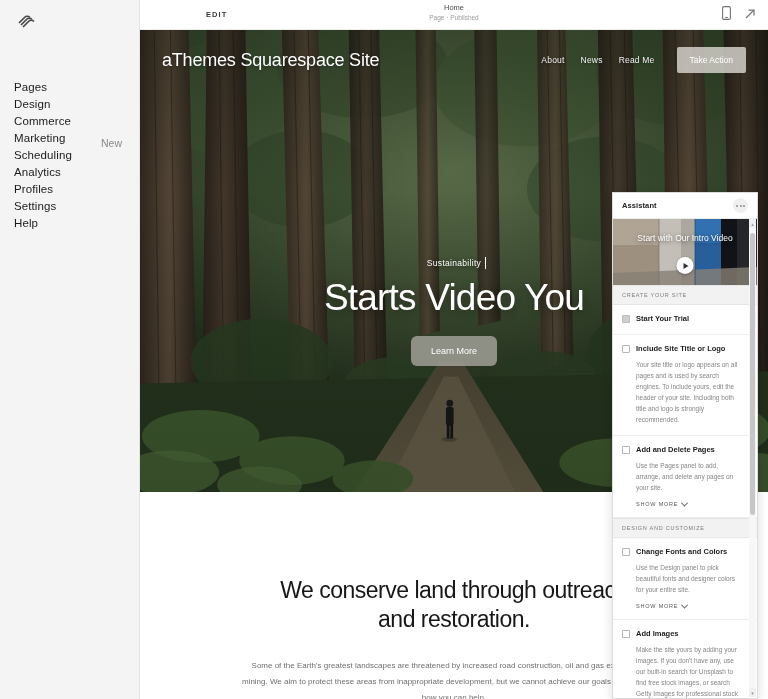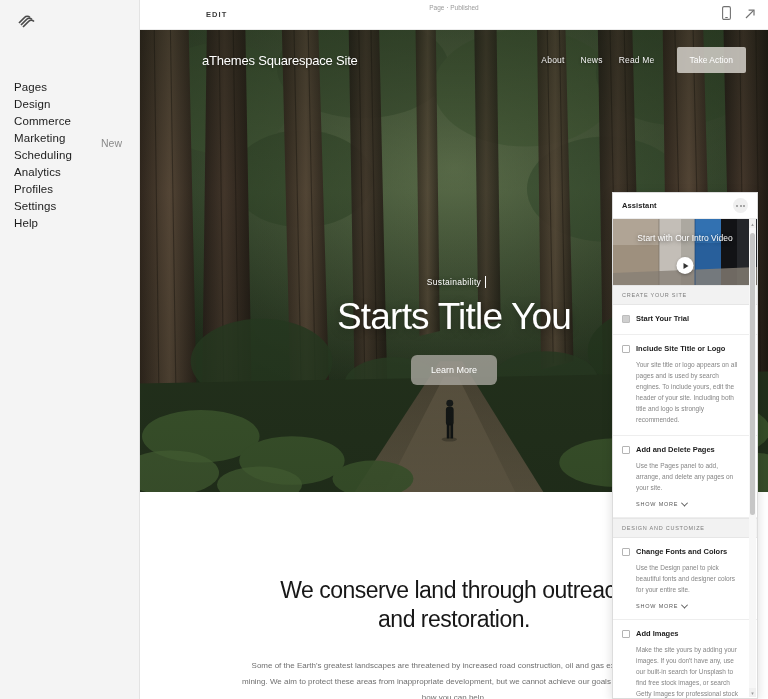--- a/index.html
+++ b/index.html
@@ -65,39 +65,38 @@
   .hero-dim {
     position: absolute; inset: 0;
     background: linear-gradient(180deg, rgba(12,20,10,.40) 0%, rgba(12,20,10,.18) 35%, rgba(10,16,8,.34) 100%);
   }
 
   .site-header {
     position: absolute; top: 0; left: 0; right: 0; height: 60px;
     display: flex; align-items: center; padding: 0 22px; z-index: 4;
   }
   .site-title {
-    color: #fff; font-size: 13px; letter-spacing: -0.2px;
+    color: #fff; font-size: 18px; letter-spacing: -0.2px;
     text-shadow: 0 1px 3px rgba(0,0,0,.35);
     cursor: pointer;
-    margin-left: 40px;
   }
   .site-nav { margin-left: auto; display: flex; align-items: center; gap: 16px; }
   .site-nav-link {
     color: #f2f2f2; font-size: 8.5px; letter-spacing: .2px;
     text-shadow: 0 1px 3px rgba(0,0,0,.45); cursor: pointer; white-space: nowrap;
   }
   .site-nav-btn {
     background: rgba(206,203,196,.88); color: #ffffff;
     font-size: 8.5px; padding: 8px 13px; border-radius: 2px;
     margin-left: 6px; cursor: pointer; white-space: nowrap;
   }
 
   .hero-center {
     position: absolute; left: 0; right: 0; top: 222px;
-    text-align: center; z-index: 3; margin-top: 19px;
+    text-align: center; z-index: 3;
   }
   .hero-eyebrow {
     color: #ffffff; font-size: 8.5px; letter-spacing: .3px;
     text-shadow: 0 1px 4px rgba(0,0,0,.5);
     display: inline-block; position: relative;
   }
   .hero-eyebrow::after {
     content: ""; position: absolute; right: -5px; top: -1px;
     width: 1px; height: 12px; background: #fff;
   }
@@ -270,20 +269,21 @@
         <span class="nav-badge"></span>
       </div>
     </div>
   </div>
 
   <div class="editor">
 
     <div class="topbar">
       <div class="topbar-edit">EDIT</div>
       <div class="topbar-center">
+        <div class="topbar-page">Home</div>
         <div class="topbar-status">Page · Published</div>
       </div>
       <div class="topbar-icons">
         <span class="ticon">
           <svg width="9" height="14" viewBox="0 0 9 14">
             <rect x="0.6" y="0.6" width="7.8" height="12.8" rx="1.4" fill="none" stroke="#4a4a4a" stroke-width="1.1"></rect>
             <rect x="3.1" y="11" width="2.8" height="0.9" rx="0.4" fill="#4a4a4a"></rect>
           </svg>
         </span>
         <span class="ticon">
@@ -411,21 +411,21 @@
           <div class="site-nav">
             <span class="site-nav-link">About</span>
             <span class="site-nav-link">News</span>
             <span class="site-nav-link">Read Me</span>
             <span class="site-nav-btn">Take Action</span>
           </div>
         </div>
 
         <div class="hero-center">
           <div class="hero-eyebrow">Sustainability</div>
-          <div class="hero-title">Starts Title You</div>
+          <div class="hero-title">Starts Video You</div>
           <div class="hero-btn">Learn More</div>
         </div>
       </div>
 
       <div class="site-body">
         <div class="body-head">We conserve land through outreach and restoration.</div>
         <div class="body-copy">Some of the Earth's greatest landscapes are threatened by increased road construction, oil and gas extraction and mining. We aim to protect these areas from inappropriate development, but we cannot achieve our goals alone. Find out how you can help.</div>
       </div>
     </div>
 

